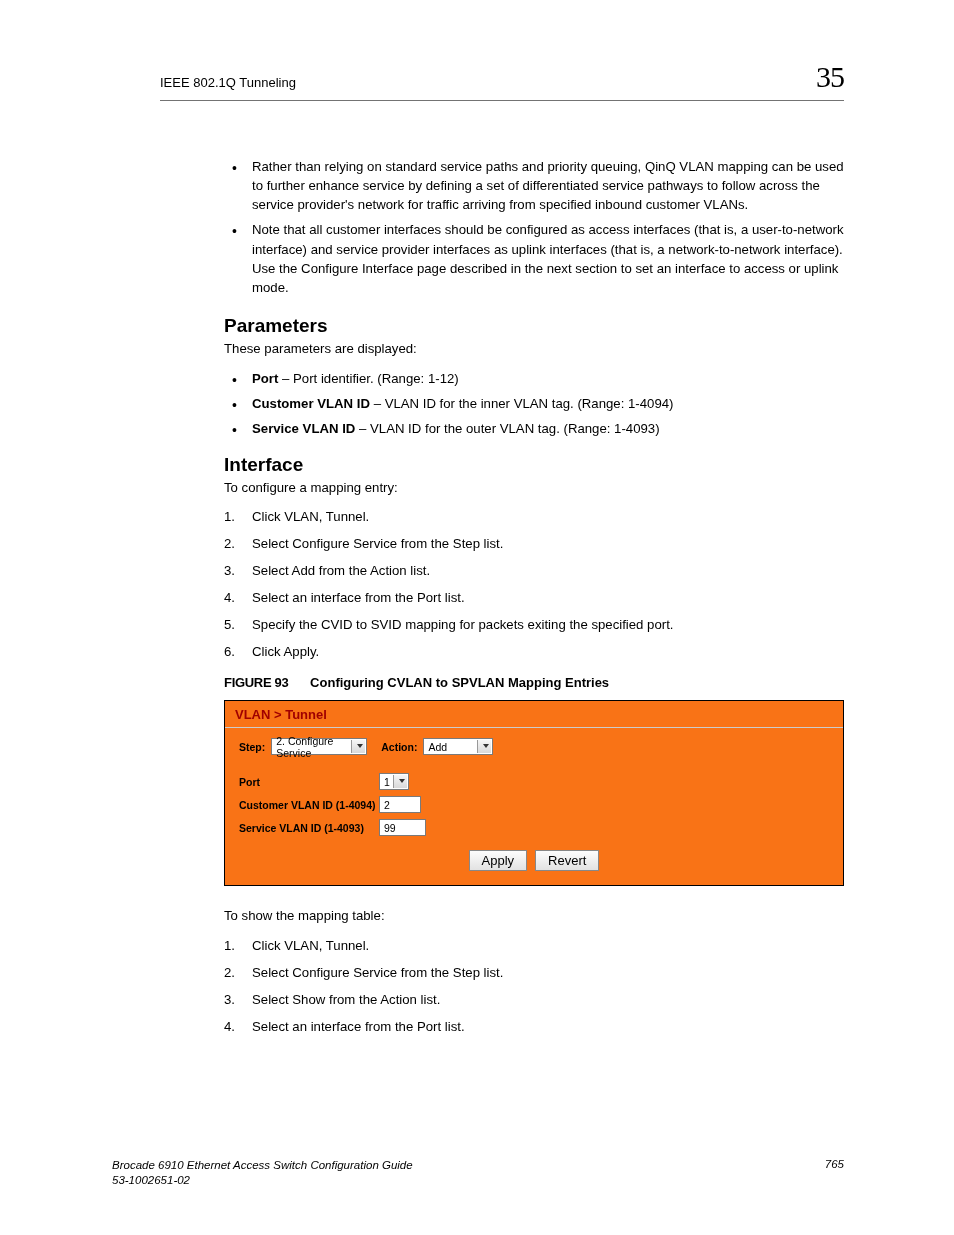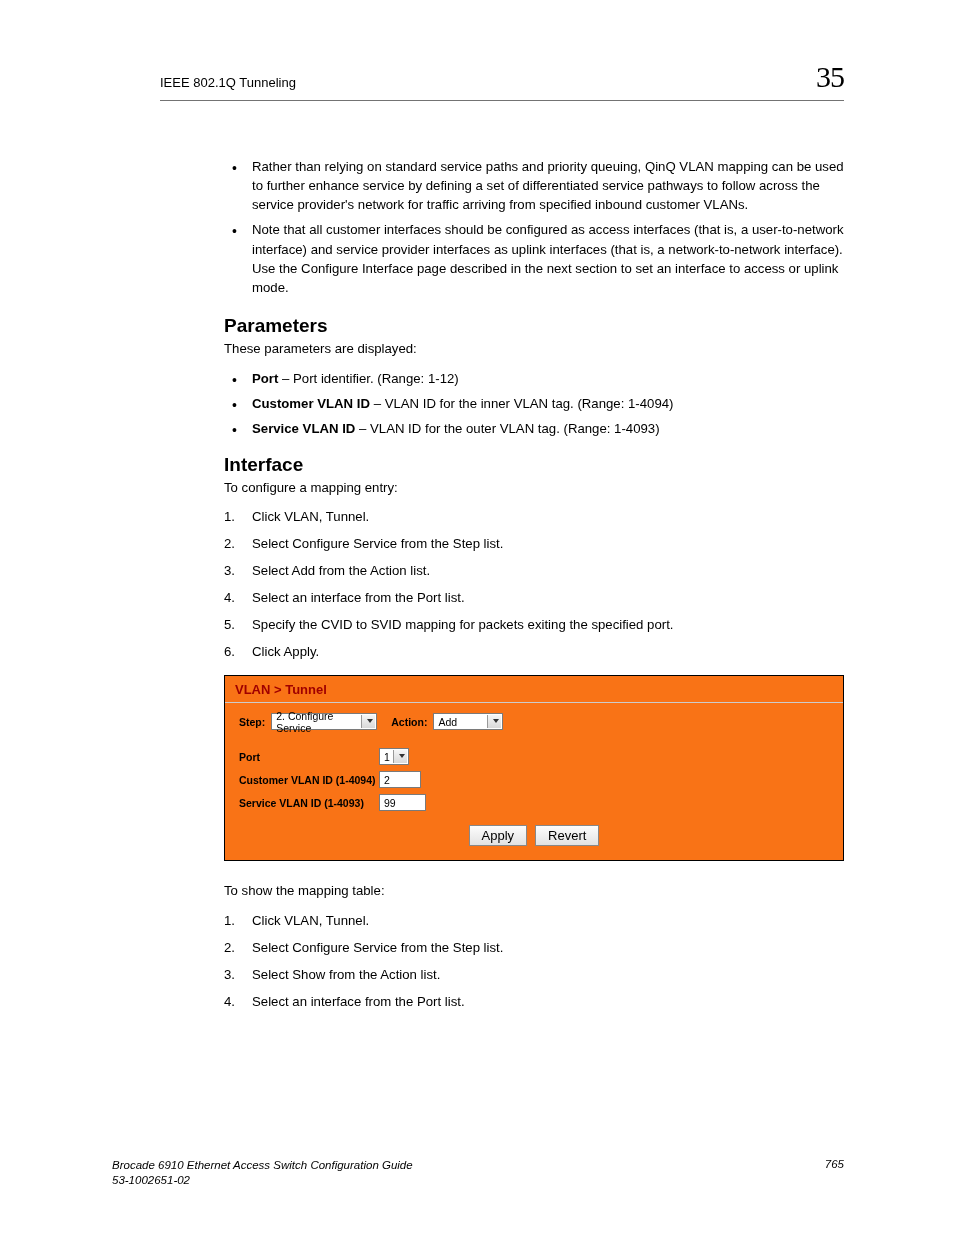--- a/index.html
+++ b/index.html
@@ -203,27 +203,31 @@
   <div class="body-text">To configure a mapping entry:</div>
   <ol class="steps">
     <li>Click VLAN, Tunnel.</li>
     <li>Select Configure Service from the Step list.</li>
     <li>Select Add from the Action list.</li>
     <li>Select an interface from the Port list.</li>
     <li>Specify the CVID to SVID mapping for packets exiting the specified port.</li>
     <li>Click Apply.</li>
   </ol>
 
+  <div class="figure-caption">
+    <span class="figure-label">FIGURE 93</span>
+    <span class="figure-title">Configuring CVLAN to SPVLAN Mapping Entries</span>
+  </div>
 
   <div class="figure-box">
     <div class="fig-title">VLAN &gt; Tunnel</div>
     <div class="fig-body">
       <div class="fig-row1">
         <span class="fig-label">Step:</span>
-        <span class="fig-select" style="width:106px">
+        <span class="fig-select" style="width:96px">
             <span>2. Configure Service</span>
             <span class="arrow"></span>
           </span>
         <span class="fig-label" style="margin-left:8px">Action:</span>
         <span class="fig-select" style="width:70px">
             <span>Add</span>
             <span class="arrow"></span>
           </span>
       </div>
       <div class="field-grid">

